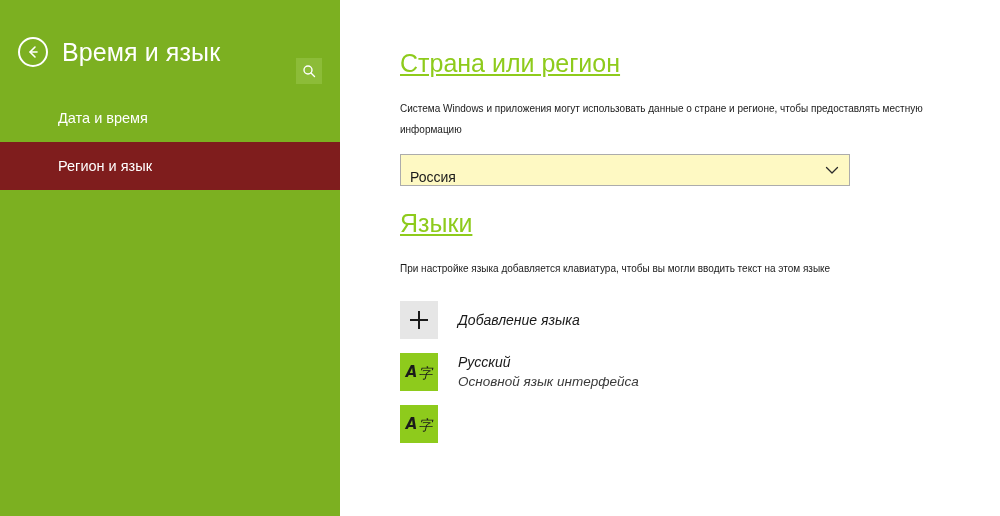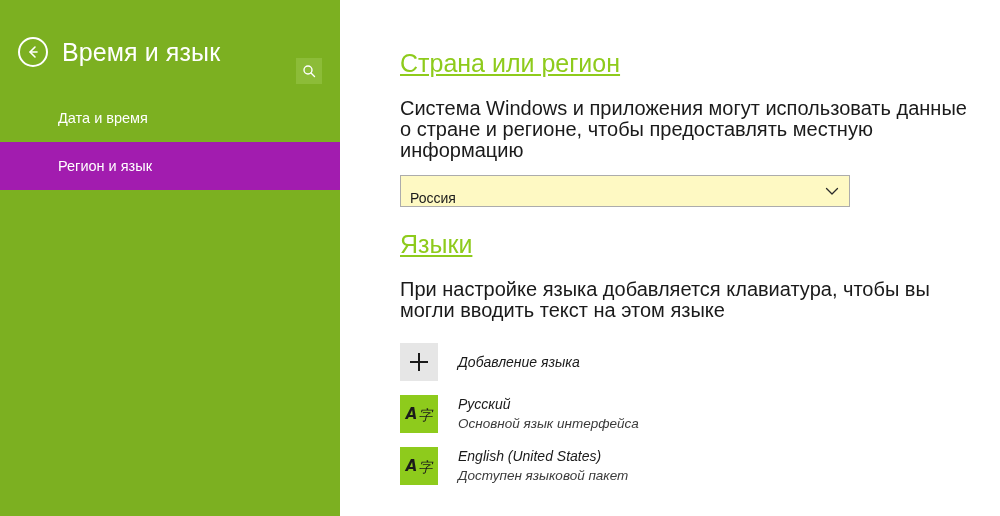--- a/index.html
+++ b/index.html
@@ -77,21 +77,21 @@
   .nav-item {
     height: 48px;
     display: flex;
     align-items: center;
     padding-left: 58px;
     box-sizing: border-box;
     color: #ffffff;
     font-size: 14.5px;
   }
   .nav-item.selected {
-    background: #a21caf;
+    background: #7f1d1d;
   }
 
   
   .content {
     flex: 1 1 auto;
     padding: 48px 0 0 60px;
     box-sizing: border-box;
     background: #ffffff;
     position: relative;
   }
@@ -100,21 +100,21 @@
     color: #8ecb1c;
     font-weight: normal;
     margin: 0 0 20px 0;
     line-height: 30px;
     text-decoration: underline;
   }
   .section-title.second {
     margin-top: 22px;
   }
   .desc {
-    font-size: 20px;
+    font-size: 10px;
     line-height: 21px;
     color: #1a1a1a;
     max-width: 580px;
     margin: 0 0 14px 0;
   }
   .select-wrap {
     position: relative;
     width: 450px;
     height: 32px;
     border: 1px solid #acacac;
@@ -279,21 +279,17 @@
         </div>
       </div>
 
       <div class="lang-row">
         <div class="tile lang">
           <span class="tile-glyph">
               <span class="a">A</span>
               <span class="cjk">字</span>
             </span>
         </div>
-        <div class="lang-text">
-          <span class="lang-name">English (United States)</span>
-          <span class="lang-sub">Доступен языковой пакет</span>
-        </div>
       </div>
 
     </div>
   </div>
 </div>
 
 </body></html>

